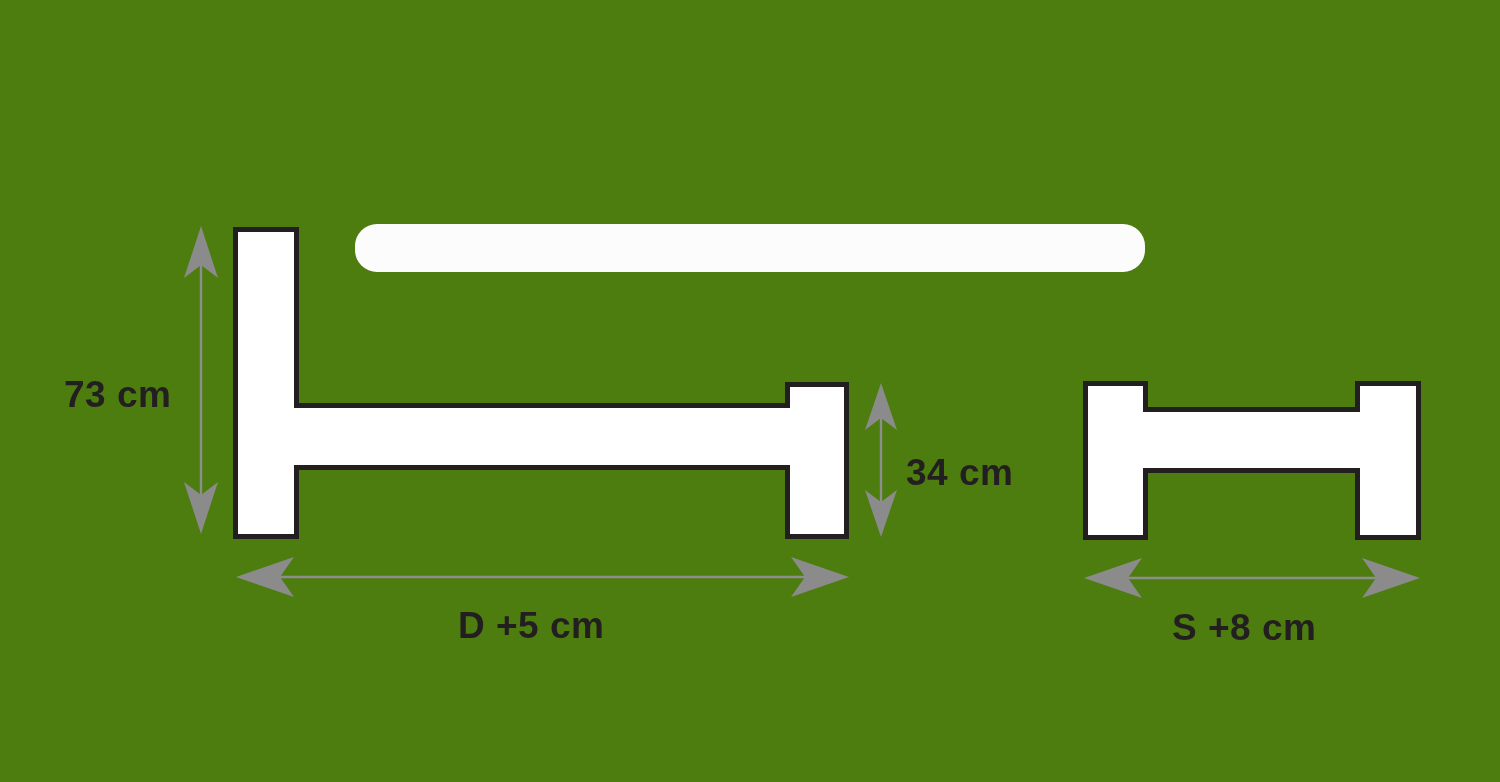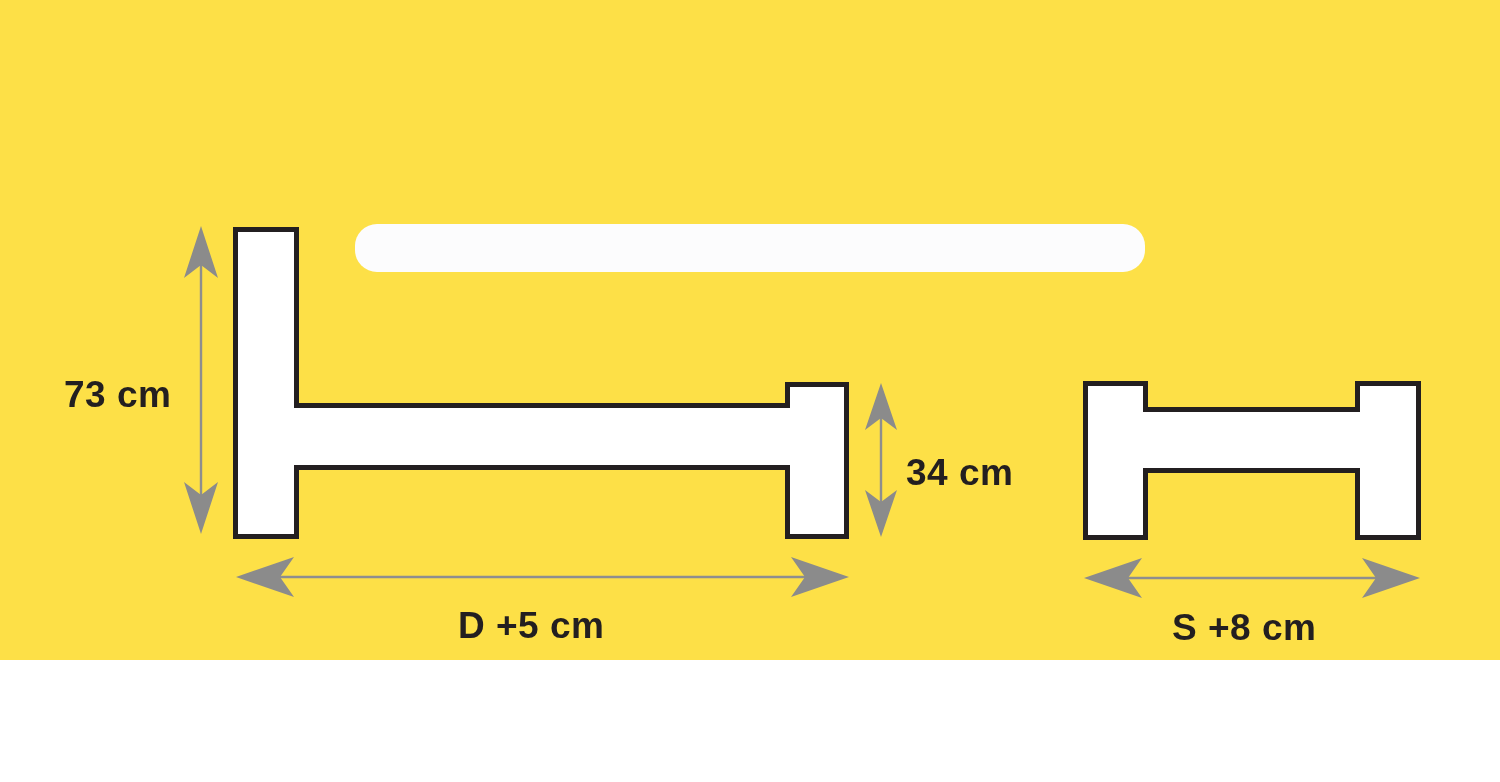--- a/index.html
+++ b/index.html
@@ -7,22 +7,22 @@
     margin: 0;
     padding: 0;
     background: #ffffff;
   }
   body {
     font-family: "Liberation Sans", sans-serif;
   }
   #stage {
     position: relative;
     width: 1500px;
-    height: 660px;
-    background: #fde047;
+    height: 782px;
+    background: #4d7c0f;
     overflow: hidden;
   }
   #diagram-svg {
     position: absolute;
     left: 0;
     top: 0;
     width: 1500px;
     height: 782px;
     display: block;
   }

